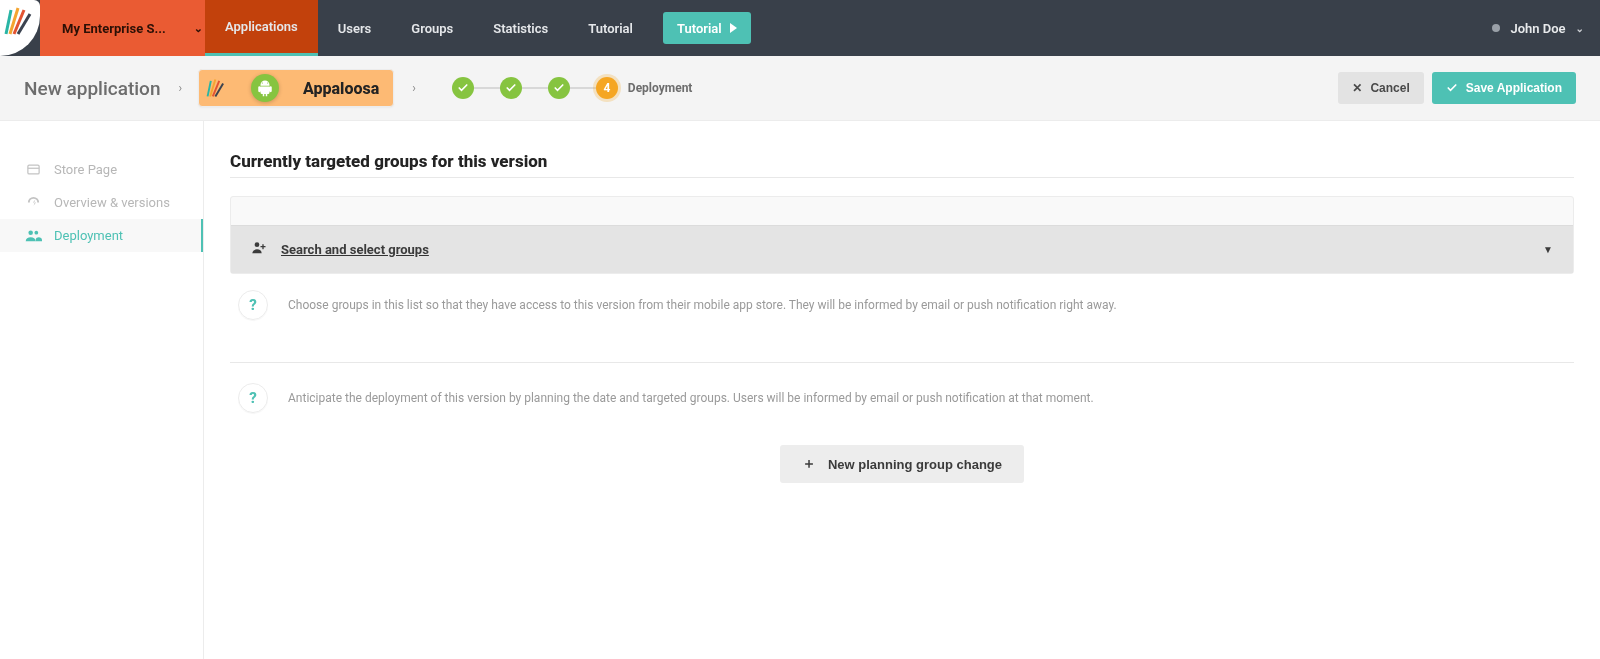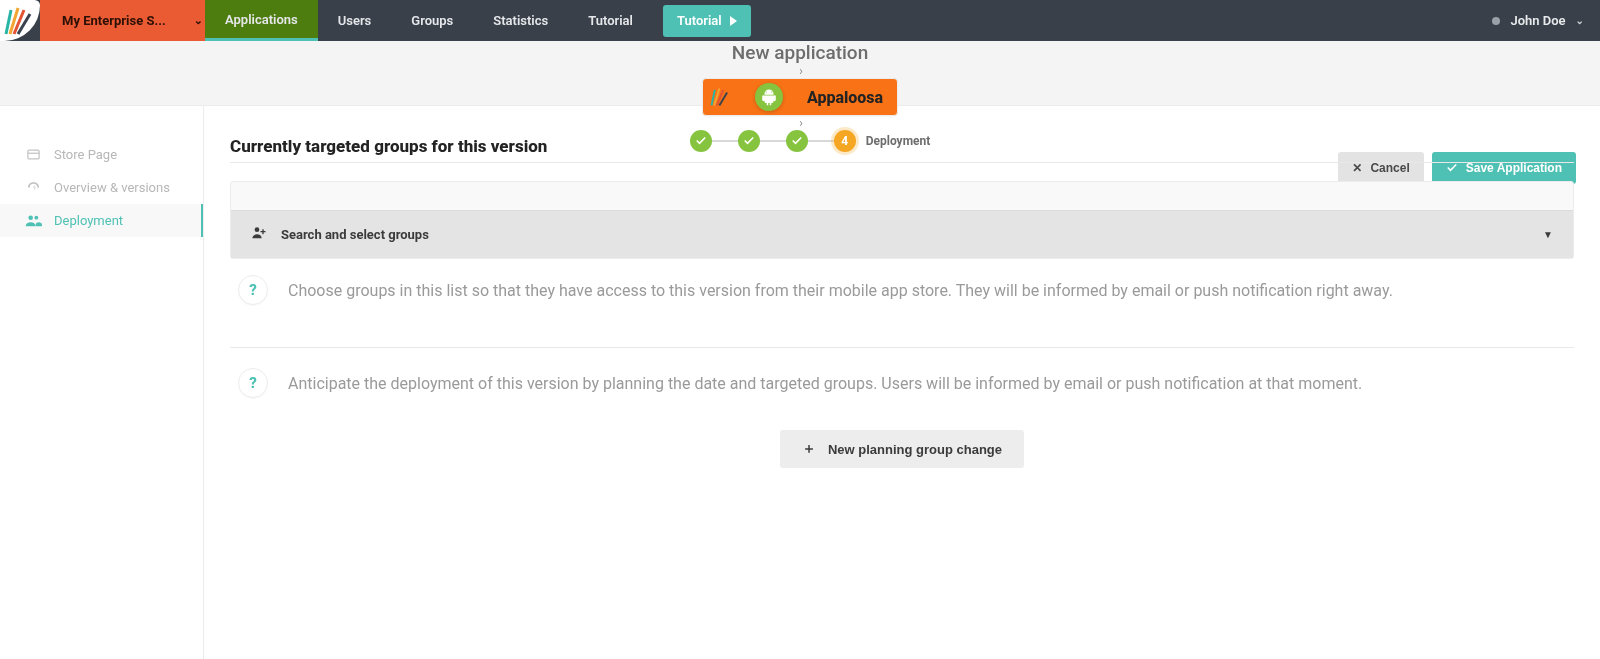--- a/index.html
+++ b/index.html
@@ -4,21 +4,21 @@
 <style>
   * { box-sizing: border-box; margin: 0; padding: 0; }
   html, body { width: 100%; height: 100%; font-family: -apple-system, BlinkMacSystemFont, "Segoe UI", Roboto, "Helvetica Neue", Arial, sans-serif; color: #333; background:#fff;}
   body { font-size: 13px; }
 
   
   .topbar {
     display: flex;
     align-items: stretch;
     background: #39404a;
-    height: 41px;
+    height: 56px;
     color: #d9dce0;
   }
   .logo-triangle {
     width: 40px;
     background: #fff;
     position: relative;
     overflow: hidden;
     border-top-right-radius: 6px;
     border-bottom-right-radius: 40px 40px;
   }
@@ -38,21 +38,21 @@
   .org-select .chevron { color:#2c1006; font-size:11px;}
   .nav-item {
     display:flex; align-items:center;
     padding: 0 20px;
     font-size:13px;
     font-weight:600;
     color:#e5e7ea;
     cursor:pointer;
   }
   .nav-item.active {
-    background:#4d7c0f;
+    background:#c2410c;
     border-bottom: 3px solid #4ec1b4;
   }
   .tutorial-btn {
     display:flex; align-items:center; align-self:center;
     background:#4ec1b4;
     color:#fff;
     border-radius:3px;
     height:32px;
     padding: 0 14px;
     margin-left:10px;
@@ -77,31 +77,30 @@
   .user-menu .dot { width:8px;height:8px;border-radius:50%;background:#9aa0a8;}
   .user-menu .chevron { font-size:10px; color:#cfd2d6;}
 
   
   .subheader {
     display:flex; align-items:center;
     background:#f4f4f4;
     height:65px;
     padding: 0 24px;
     border-bottom:1px solid #ececec;
-    flex-direction:column;
   }
   .subheader .title {
     font-size:19px; color:#6d6d6d; font-weight:500;
   }
   .subheader .chevron-small {
     color:#8a8a8a; font-size:12px; margin:0 16px 0 18px;
   }
   .app-chip {
     display:flex; align-items:center; gap:24px;
-    background:#f97316;
+    background:#fdba74;
     border:1px solid #ececec;
     border-radius:4px;
     padding: 4px 14px 4px 6px;
     box-shadow: 0 1px 2px rgba(0,0,0,0.04);
   }
   .app-chip .feathers {
     width:22px; height:22px;
   }
   .android-badge {
     width:28px;height:28px;border-radius:50%;
@@ -172,38 +171,38 @@
     margin-bottom:14px;
   }
   .panel-top { height:28px; }
   .group-select-row {
     display:flex; align-items:center; justify-content:space-between;
     background:#e4e4e4;
     padding: 14px 20px;
     border-top:1px solid #dcdcdc;
     cursor:pointer;
   }
-  .group-select-row .left { display:flex; align-items:center; gap:14px;}
+  .group-select-row .left { display:flex; align-items:center; gap:14px;text-decoration:underline;}
   .group-select-row .label { font-size:13px; font-weight:700; color:#3b3b3b;}
   .group-select-row .caret { color:#3b3b3b; font-size:10px;}
   .user-plus-icon svg { width:16px; height:16px; }
   
   .help-row {
     display:flex; align-items:center; gap:20px; padding: 2px 8px;
     margin-bottom: 40px;
   }
   .help-circle {
     width:30px;height:30px;border-radius:50%;
     border:1px solid #ececec;
     display:flex;align-items:center;justify-content:center;
     color:#4ec1b4; font-weight:800; font-size:15px;
     box-shadow: 0 1px 1px rgba(0,0,0,0.04);
     flex-shrink:0;
   }
-  .help-text { font-size:16px; color:#9a9a9a;}
+  .help-text { font-size:12px; color:#9a9a9a;}
   
   .schedule-btn-wrap { display:flex; justify-content:center; margin-top:30px;}
   .schedule-btn {
     display:flex; align-items:center; gap:12px;
     background:#ededed; color:#3b3b3b;
     border:none; border-radius:3px;
     padding: 10px 22px;
     font-size:13px; font-weight:700; cursor:pointer;
   }
   .schedule-btn .plus { font-size:14px; font-weight:800;}

